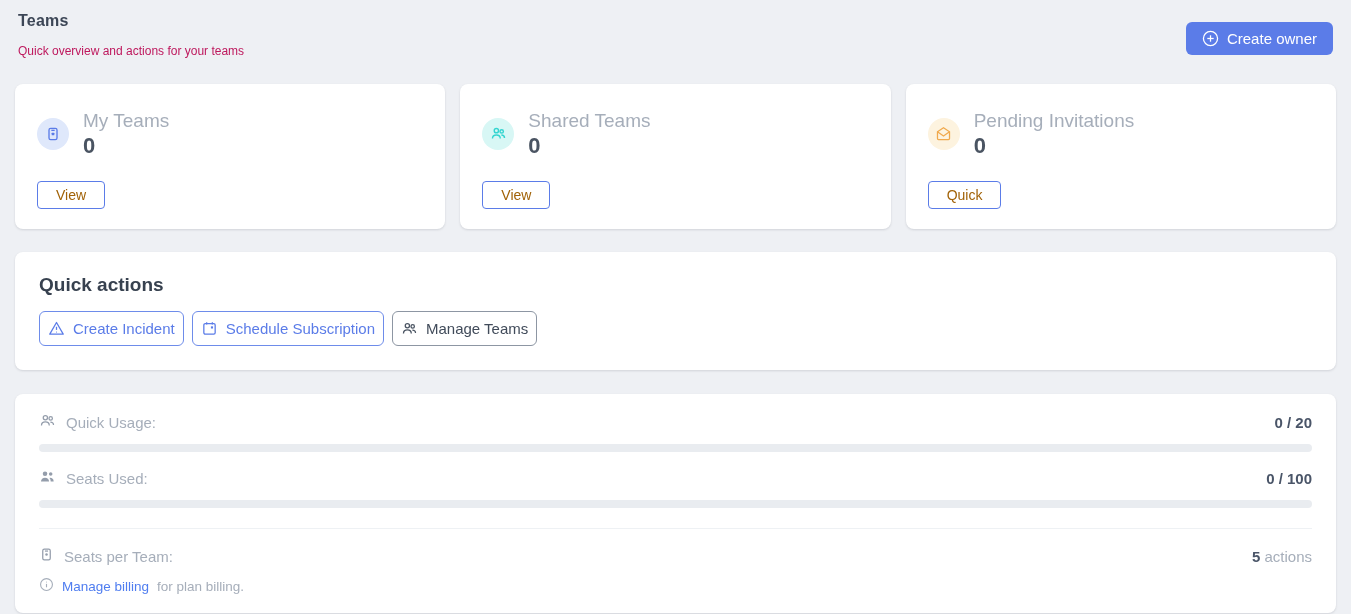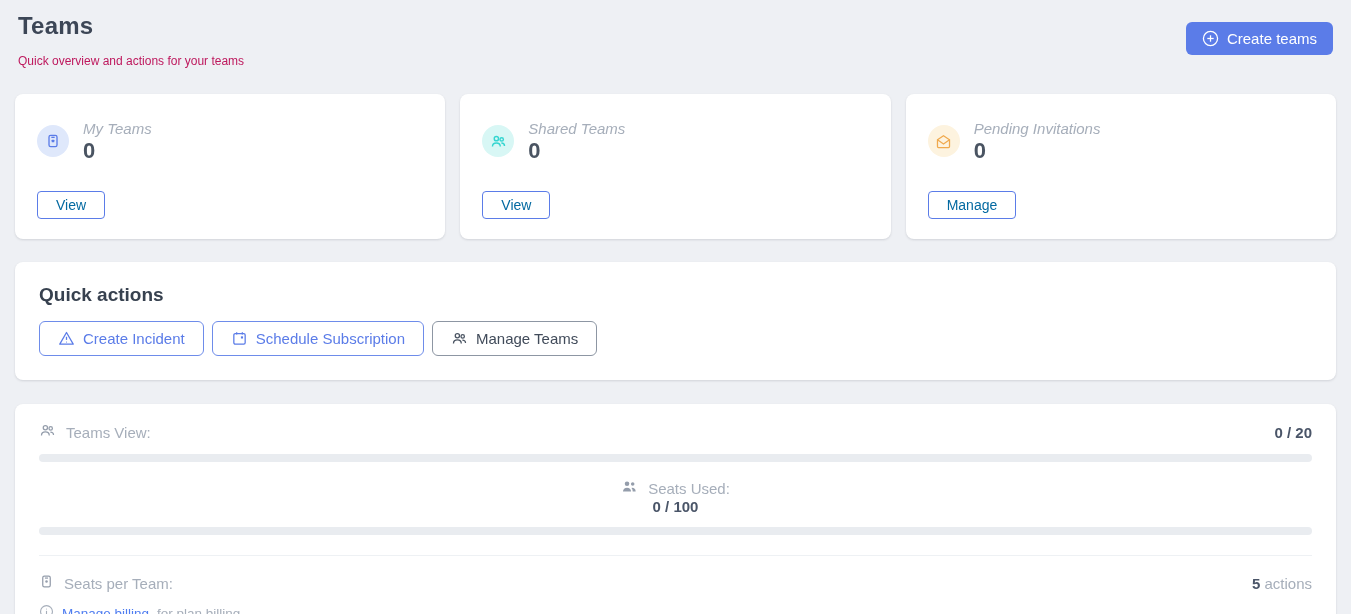--- a/index.html
+++ b/index.html
@@ -7,21 +7,21 @@
   body {
     background:#eef0f4;
     font-family:"Liberation Sans", sans-serif;
     color:#4a5462;
     overflow:hidden;
   }
   .page { padding:12px 15px 0 15px; }
 
   
   .header { display:flex; justify-content:space-between; align-items:flex-start; padding:0 3px; }
-  .page-title { font-size:24px; font-weight:700; color:#3c4656; letter-spacing:.2px; }
+  .page-title { font-size:16px; font-weight:700; color:#3c4656; letter-spacing:.2px; }
   .page-subtitle { margin-top:14px; font-size:12px; color:#be185d; }
   .btn-primary {
     margin-top:10px;
     display:inline-flex; align-items:center; gap:8px;
     background:#5b7ce8; color:#ffffff; border:none; border-radius:6px;
     padding:8px 16px; font-size:15px; font-family:inherit; cursor:pointer;
   }
   .btn-primary svg { display:block; }
 
   
@@ -35,52 +35,52 @@
     display:flex; flex-direction:column;
   }
   .stat-top { display:flex; align-items:center; gap:14px; margin-top:6px; }
   .icon-circle {
     width:32px; height:32px; border-radius:50%;
     display:flex; align-items:center; justify-content:center; flex:0 0 32px;
   }
   .ic-blue   { background:#dfe8fb; }
   .ic-cyan   { background:#d8f7f5; }
   .ic-orange { background:#fdf3df; }
-  .stat-label { font-size:15px; color:#a6aeba;font-style:italic; }
+  .stat-label { font-size:19px; color:#a6aeba; }
   .stat-value { font-size:22px; font-weight:700; color:#4a5462; margin-top:3px; line-height:1; }
   .btn-outline-blue {
     margin-top:auto; align-self:flex-start;
-    background:#ffffff; color:#0369a1; border:1px solid #5b7ce8; border-radius:4px;
+    background:#ffffff; color:#a16207; border:1px solid #5b7ce8; border-radius:4px;
     padding:5px 18px; font-size:14px; font-family:inherit; cursor:pointer;
   }
 
   
   .qa-card { margin-top:23px; padding:22px 24px 24px 24px; }
   .qa-title { font-size:19px; font-weight:700; color:#37414f; }
   .qa-buttons { display:flex; gap:8px; margin-top:15px; }
   .qa-btn {
     display:inline-flex; align-items:center; gap:8px;
-    background:#ffffff; border-radius:6px; padding:8px 18px;
+    background:#ffffff; border-radius:6px; padding:8px 8px;
     font-size:15px; font-family:inherit; cursor:pointer;
   }
   .qa-blue { border:1px solid #6e8cea; color:#5b7ce8; }
   .qa-gray { border:1px solid #8d96a3; color:#414b5a;text-align:right; }
   .qa-btn svg { display:block; }
 
   
   .usage-card { margin-top:24px; padding:18px 24px 18px 24px; }
   .usage-row { display:flex; justify-content:space-between; align-items:center; }
   .usage-left { display:flex; align-items:center; gap:10px; font-size:15px; color:#a6aeba; }
   .usage-value { font-size:15px; font-weight:700; color:#4a5568;text-align:center; }
   .progress {
     height:8px; border-radius:4px; background:#e9ecf0; overflow:hidden;
     margin-top:12px;
   }
   .progress-fill { height:100%; background:#5b7ce8; width:0%; border-radius:4px; }
-  .u-row2 { margin-top:16px;flex-direction:column; }
+  .u-row2 { margin-top:16px; }
   .divider { border:none; border-top:1px solid #eef1f4; margin-top:20px; }
   .u-row3 { margin-top:18px; }
   .members-suffix { font-weight:400; color:#a6aeba; }
   .note-row { display:flex; align-items:center; gap:8px; margin-top:12px; font-size:13.5px; color:#a6aeba; }
   .note-link { color:#4f7df0; text-decoration:none; cursor:pointer; }
 </style>
 </head>
 <body>
 
 <div class="page">
@@ -91,21 +91,21 @@
       <div class="page-subtitle">Quick overview and actions for your teams</div>
     </div>
     <button class="btn-primary">
       <span>
         <svg width="17" height="17" viewBox="0 0 24 24" fill="none" stroke="#ffffff" stroke-width="1.8">
           <circle cx="12" cy="12" r="10"></circle>
             <line x1="12" y1="7.5" x2="12" y2="16.5"></line>
             <line x1="7.5" y1="12" x2="16.5" y2="12"></line>
         </svg>
       </span>
-      <span>Create teams</span>
+      <span>Create owner</span>
     </button>
   </div>
 
   <div class="stats-row">
 
     <div class="card stat-card">
       <div class="stat-top">
         <span class="icon-circle ic-blue">
           <svg width="16" height="16" viewBox="0 0 24 24" fill="none" stroke="#5b7ce8" stroke-width="2">
             <rect x="6" y="3.5" width="12" height="17" rx="2.5"></rect>
@@ -145,21 +145,21 @@
           <svg width="17" height="17" viewBox="0 0 24 24" fill="none" stroke="#f0a94d" stroke-width="1.8">
             <path d="M3.5 9.5 12 4l8.5 5.5V19a1.5 1.5 0 0 1-1.5 1.5H5A1.5 1.5 0 0 1 3.5 19Z"></path>
             <path d="m3.5 9.5 8.5 6 8.5-6"></path>
           </svg>
         </span>
         <div>
           <div class="stat-label">Pending Invitations</div>
           <div class="stat-value">0</div>
         </div>
       </div>
-      <button class="btn-outline-blue">Manage</button>
+      <button class="btn-outline-blue">Quick</button>
     </div>
 
   </div>
 
   <div class="card qa-card">
     <div class="qa-title">Quick actions</div>
     <div class="qa-buttons">
 
       <button class="qa-btn qa-blue">
         <span>
@@ -204,21 +204,21 @@
     <div class="usage-row">
       <div class="usage-left">
         <span>
           <svg width="17" height="17" viewBox="0 0 24 24" fill="none" stroke="#949dab" stroke-width="1.8">
             <circle cx="9" cy="8" r="3"></circle>
             <path d="M3.5 19c0-3 2.4-5 5.5-5s5.5 2 5.5 5"></path>
             <circle cx="16.5" cy="9" r="2.4"></circle>
             <path d="M16 14.2c2.6 0 4.5 1.7 4.5 4.3"></path>
           </svg>
         </span>
-        <span>Teams View:</span>
+        <span>Quick Usage:</span>
       </div>
       <span class="usage-value">0 / 20</span>
     </div>
     <div class="progress">
       <div class="progress-fill" style="width: 0%;"></div>
     </div>
 
     <div class="usage-row u-row2">
       <div class="usage-left">
         <span>

